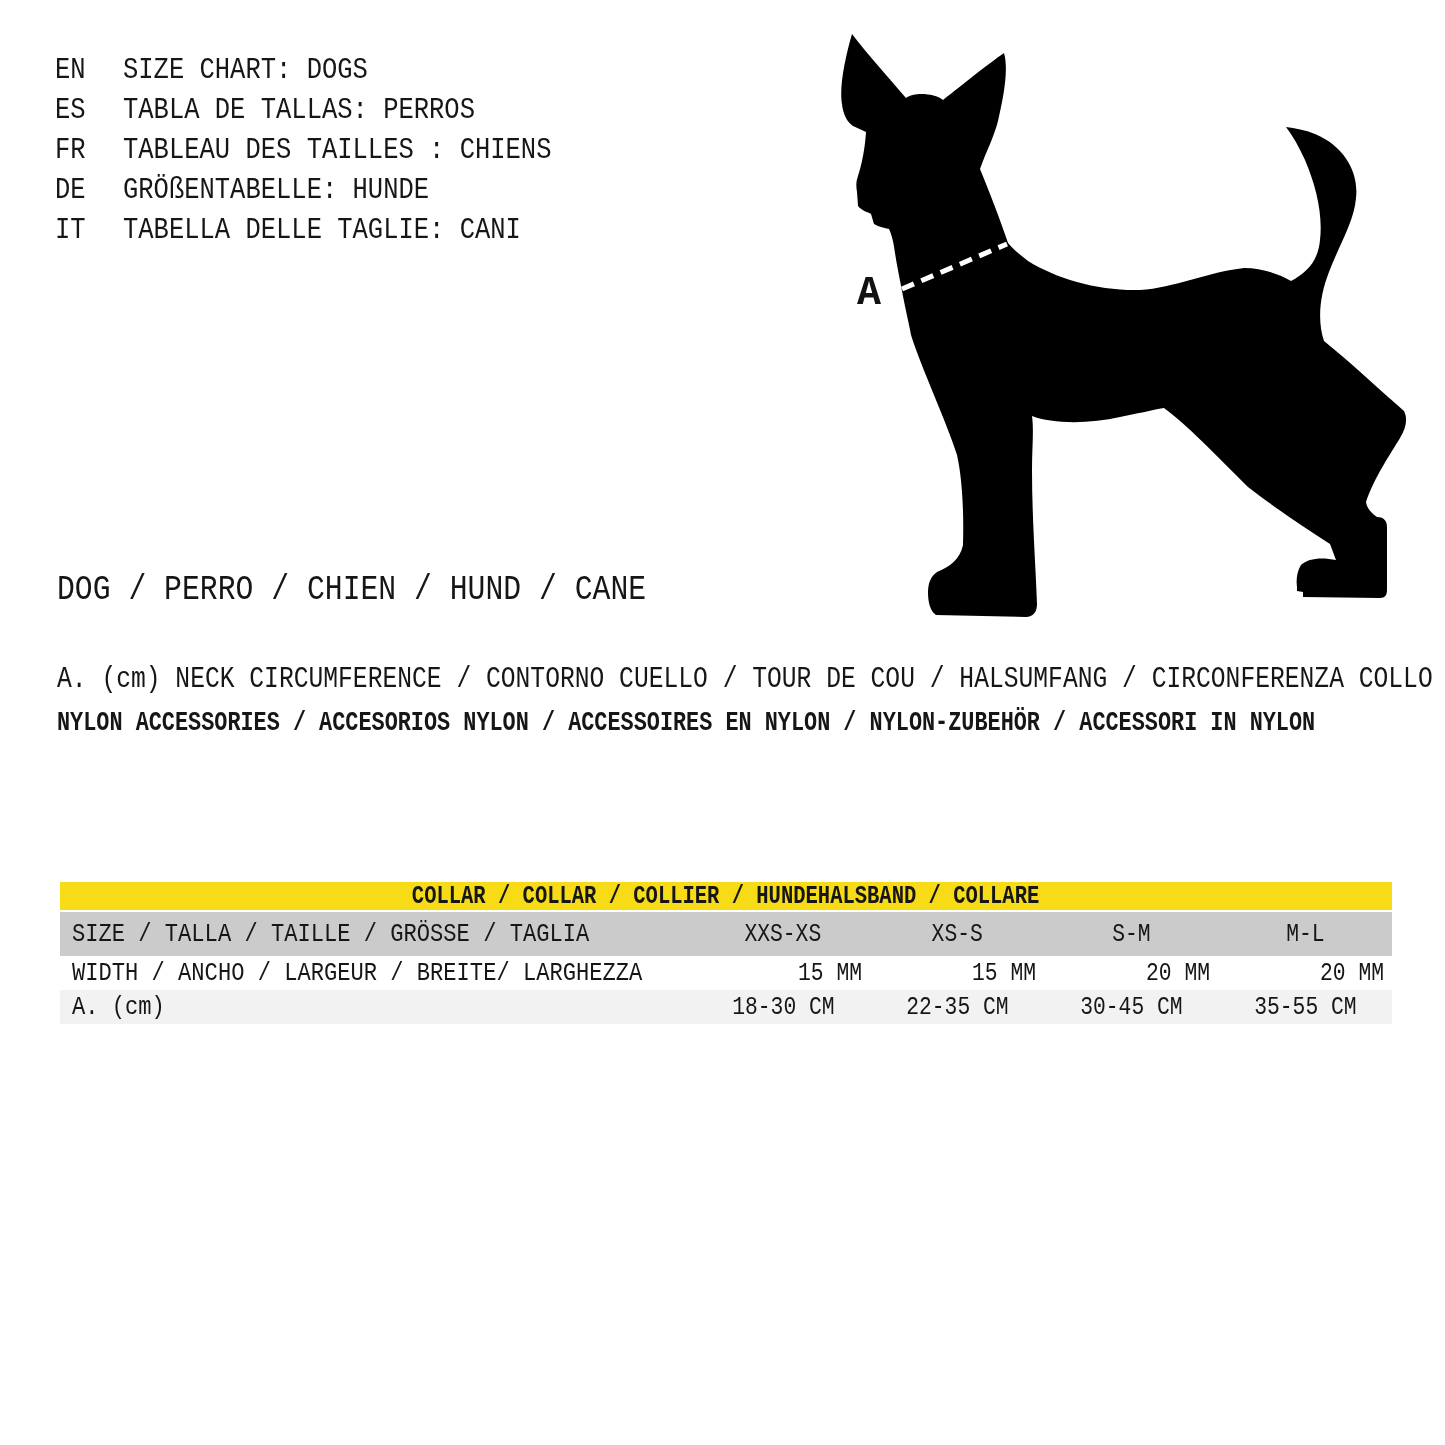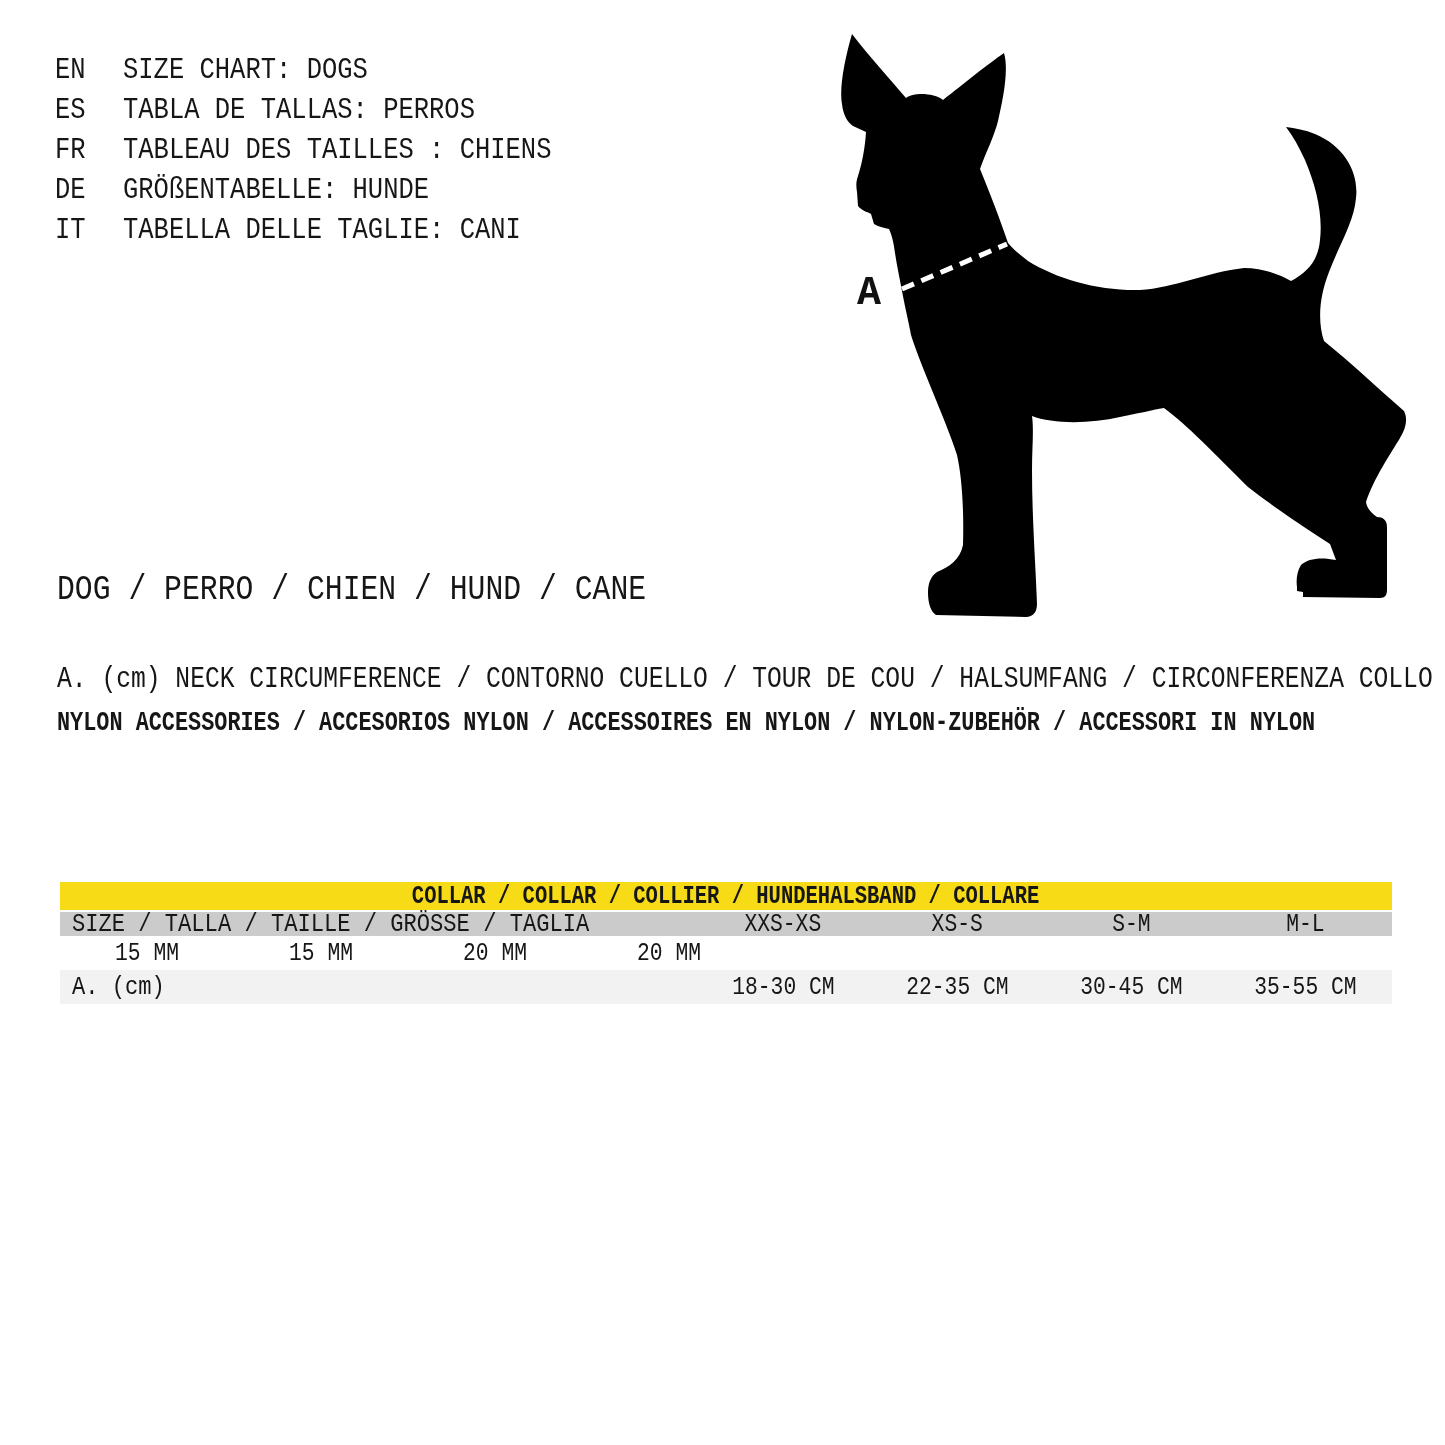--- a/index.html
+++ b/index.html
@@ -28,21 +28,21 @@
 
   
   .note1 { position:absolute; left:57px; top:664px; font-size:29px; line-height:32px; }
   .note2 { position:absolute; left:57px; top:706px; font-size:28px; line-height:34px; font-weight:700; }
 
   
   .size-table { position:absolute; left:60px; top:868px; width:1332px;margin-top:14px; }
   .t-title { height:28px; background:#F7DB16; display:flex; align-items:center; justify-content:center;
              font-size:25px; font-weight:700; margin-bottom:2px; }
   .t-row { display:flex; align-items:center; font-size:26px; }
-  .t-row.r-gray  { height:24px; background:#CBCBCB; }
+  .t-row.r-gray  { height:44px; background:#CBCBCB; }
   .t-row.r-white { height:34px; background:#ffffff; }
   .t-row.r-light { height:34px; background:#F2F2F2;justify-content:space-between; }
   .t-label { flex:0 0 636px; padding-left:12px; text-align:left; }
   .t-cell  { flex:0 0 174px; text-align:center; }
 </style>
 </head>
 <body>
 
 <div class="canvas">
 
@@ -151,20 +151,21 @@
 
     <div class="t-row r-gray">
       <div class="t-label"><span class="cond">SIZE / TALLA / TAILLE / GRÖSSE / TAGLIA</span></div>
       <div class="t-cell"><span class="condc">XXS-XS</span></div>
       <div class="t-cell"><span class="condc">XS-S</span></div>
       <div class="t-cell"><span class="condc">S-M</span></div>
       <div class="t-cell"><span class="condc">M-L</span></div>
     </div>
 
     <div class="t-row r-white">
+      <div class="t-label"><span class="cond">WIDTH / ANCHO / LARGEUR / BREITE/ LARGHEZZA</span></div>
       <div class="t-cell"><span class="condc">15 MM</span></div>
       <div class="t-cell"><span class="condc">15 MM</span></div>
       <div class="t-cell"><span class="condc">20 MM</span></div>
       <div class="t-cell"><span class="condc">20 MM</span></div>
     </div>
 
     <div class="t-row r-light">
       <div class="t-label"><span class="cond">A. (cm)</span></div>
       <div class="t-cell"><span class="condc">18-30 CM</span></div>
       <div class="t-cell"><span class="condc">22-35 CM</span></div>

